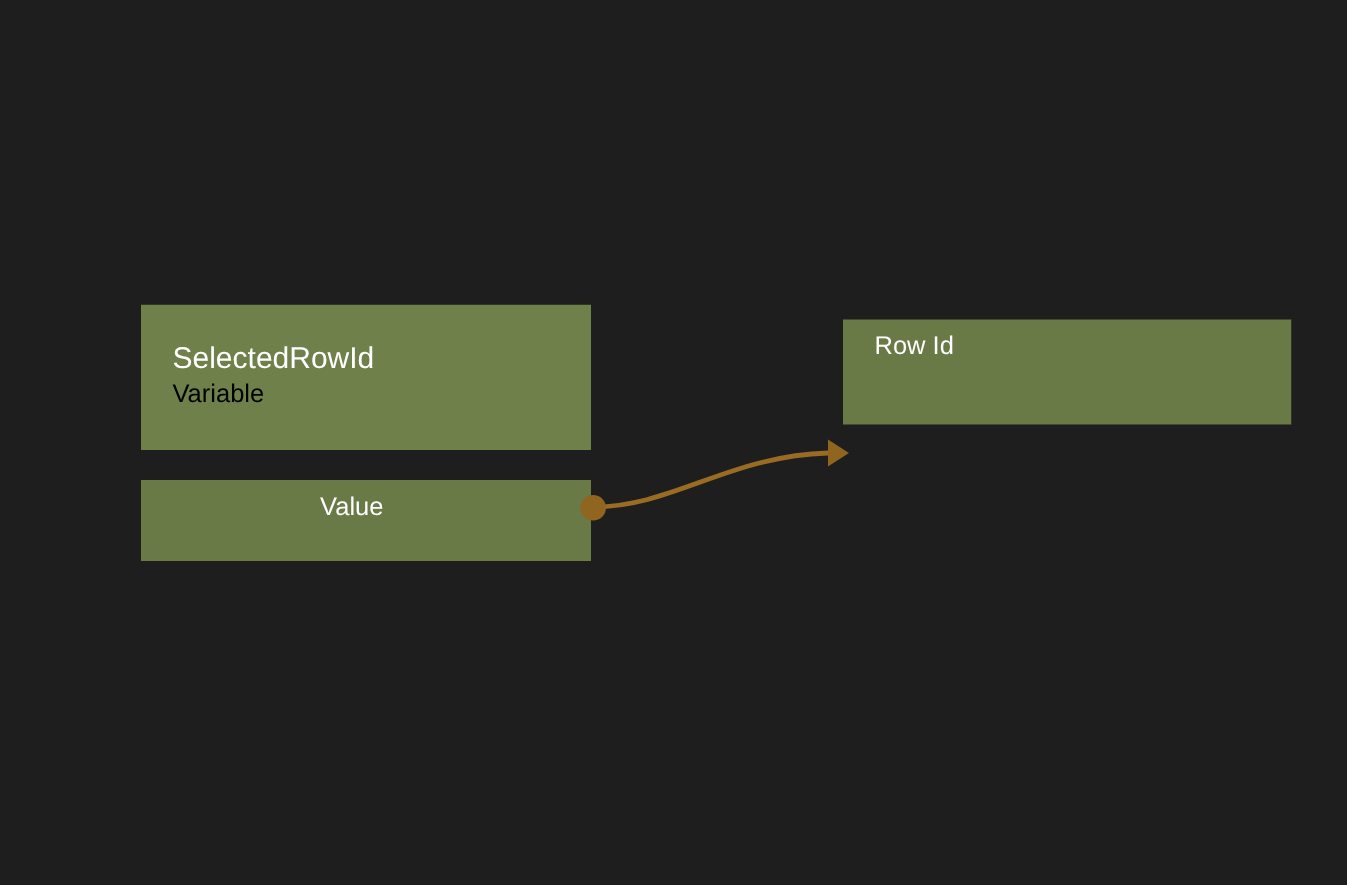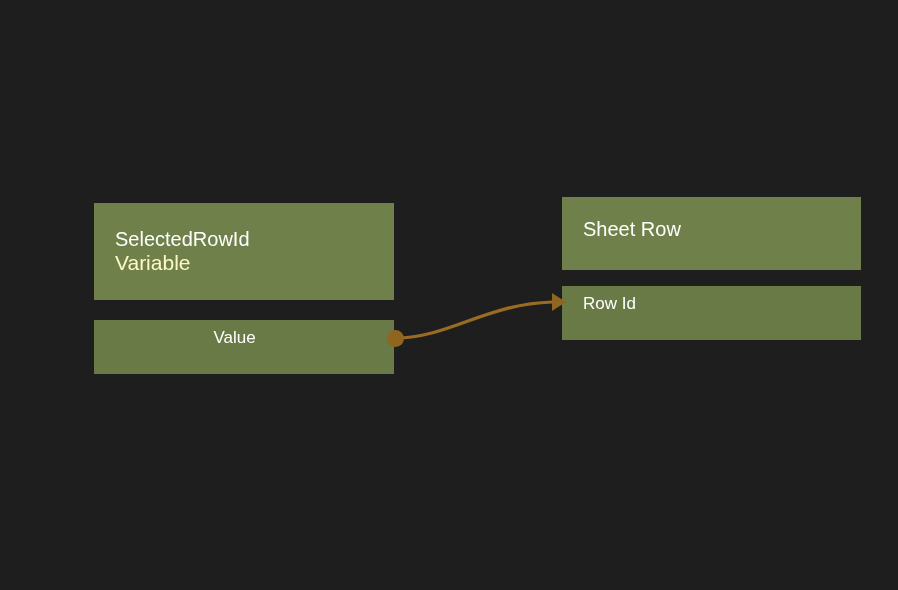--- a/index.html
+++ b/index.html
@@ -37,22 +37,22 @@
     background: #6f804a;
     box-sizing: border-box;
   }
   .node-title {
     color: #ffffff;
     font-size: 20px;
     line-height: 24px;
     white-space: nowrap;
   }
   .node-subtitle {
-    color: #fef9c3;
-    font-size: 21px;
+    color: #000000;
+    font-size: 17px;
     line-height: 23px;
     white-space: nowrap;
   }
   .node-body {
     background: #697a47;
     box-sizing: border-box;
     position: relative;
   }
   .port-row {
     position: relative;
@@ -153,23 +153,20 @@
       <div class="node-subtitle">Variable</div>
     </div>
     <div class="node-body">
       <div class="port-row out">
         <span class="port-label">Value</span>
       </div>
     </div>
   </div>
 
   <div class="node" id="node-sheetrow">
-    <div class="node-header">
-      <div class="node-title">Sheet Row</div>
-    </div>
     <div class="node-body">
       <div class="port-row in">
         <span class="port-label">Row Id</span>
       </div>
     </div>
   </div>
 
   <div class="port-dot" id="port-value-dot"></div>
   <div class="port-arrow" id="port-rowid-arrow"></div>
 

